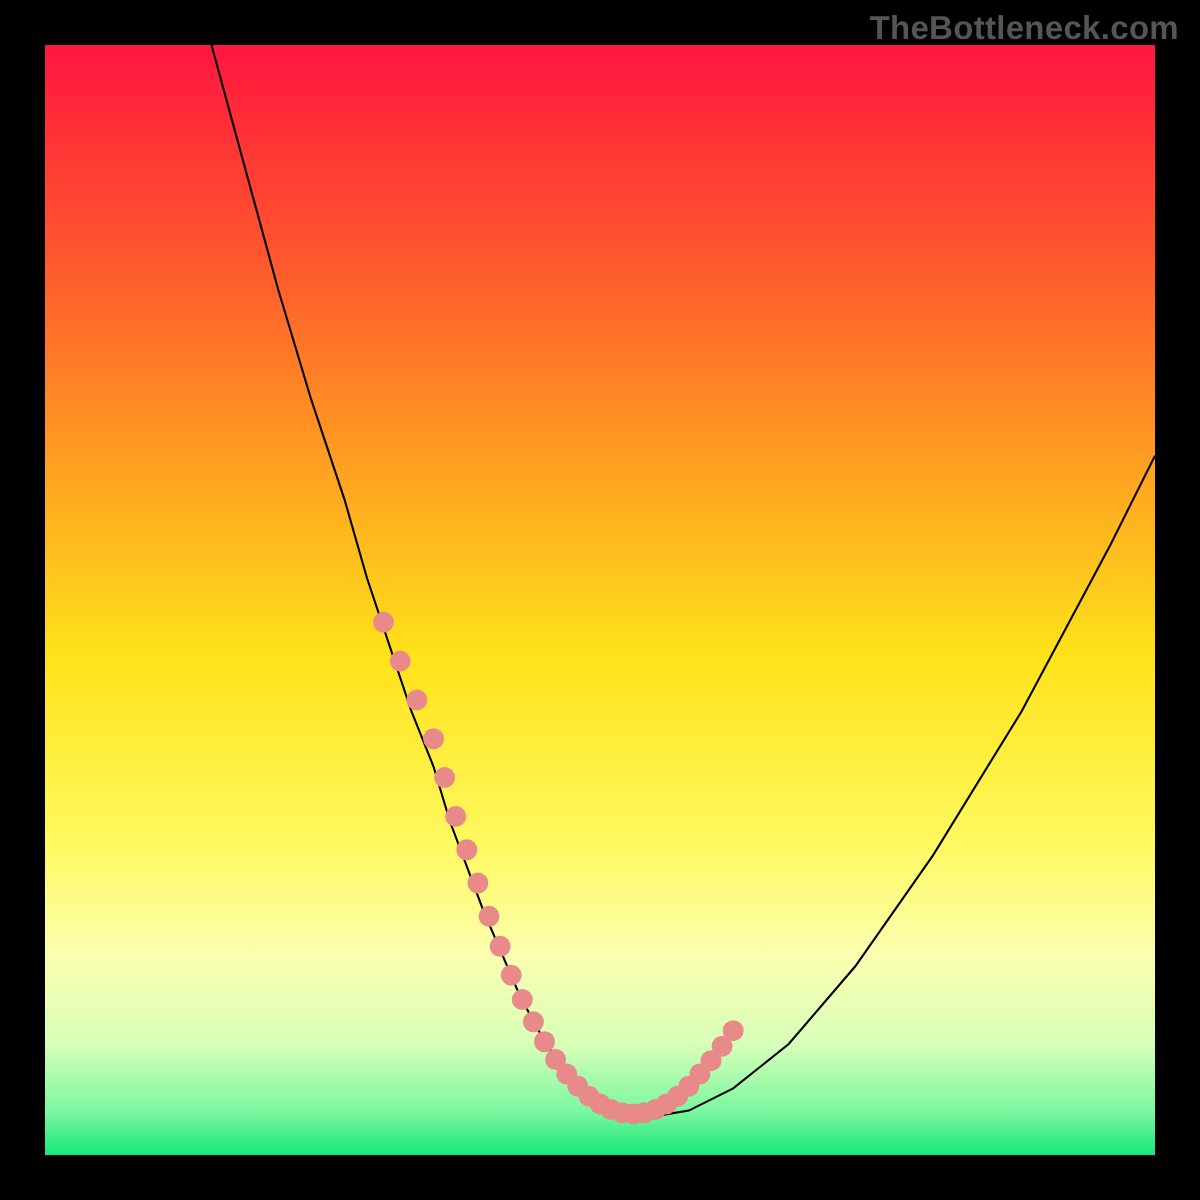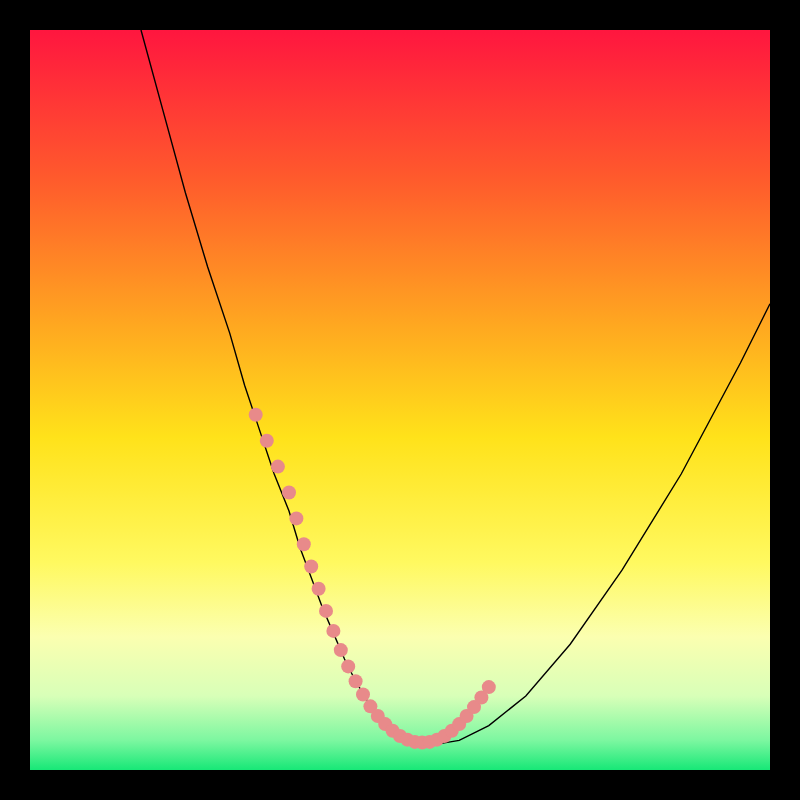--- a/index.html
+++ b/index.html
@@ -35,20 +35,21 @@
     z-index: 10;
   }
   svg {
     display: block;
   }
 </style>
 </head>
 <body>
 
 <div class="chart-container">
+  <div class="watermark">TheBottleneck.com</div>
   <div class="plot-area">
     <svg id="chart-svg" width="740" height="740" viewBox="0 0 740 740">
       <defs>
         <linearGradient id="bg-grad" x1="0" y1="0" x2="0" y2="1">
             <stop offset="0%" stop-color="#ff163f"></stop>
             <stop offset="20%" stop-color="#ff5a2c"></stop>
             <stop offset="40%" stop-color="#ffa820"></stop>
             <stop offset="55.00000000000001%" stop-color="#ffe21a"></stop>
             <stop offset="72%" stop-color="#fff960"></stop>
             <stop offset="82%" stop-color="#fbffb0"></stop>

